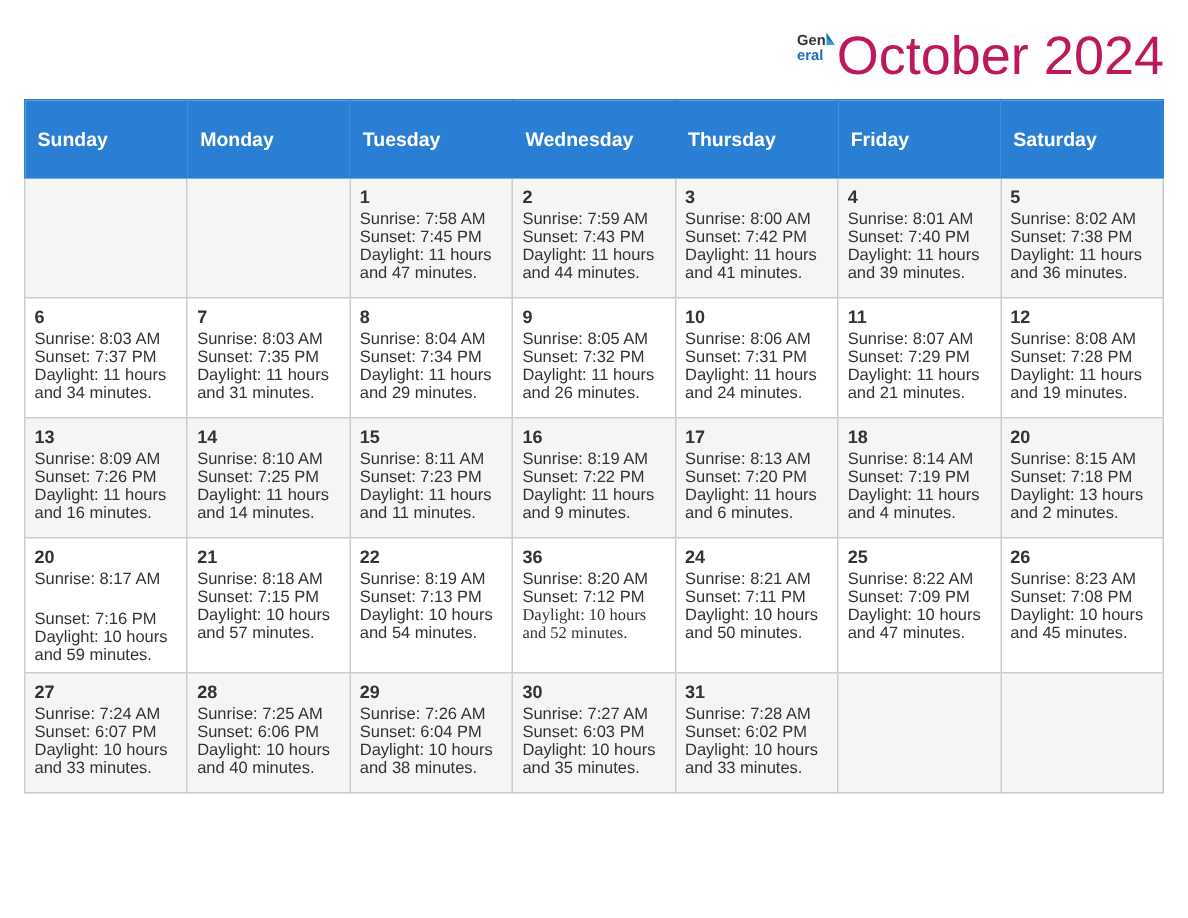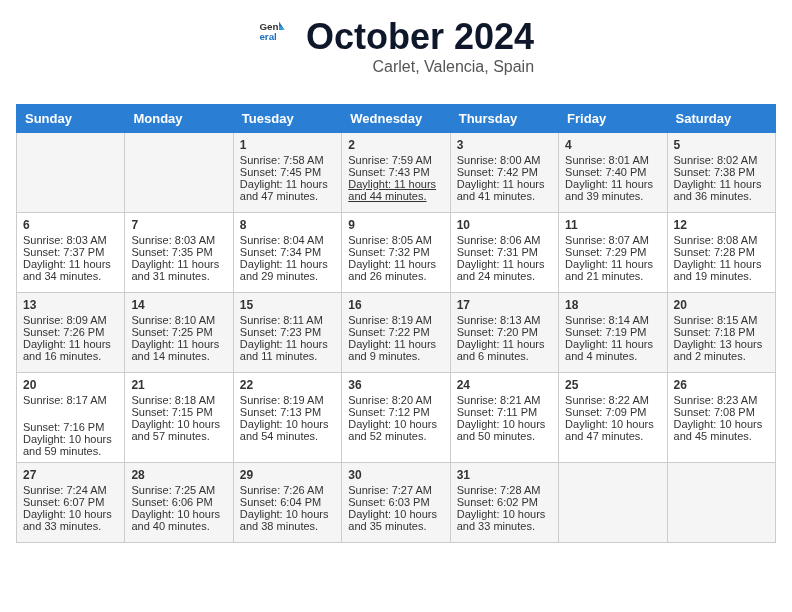--- a/index.html
+++ b/index.html
@@ -5,56 +5,55 @@
     * { box-sizing: border-box; margin: 0; padding: 0; }
     body {
       font-family: Arial, sans-serif;
       background: #fff;
       width: 792px;
       min-height: 612px;
       padding: 16px;
     }
     .header-area {
       display: flex;
-      justify-content: center;
+      justify-content: flex-end;
       align-items: flex-start;
-      margin-bottom: 28px;
-      gap: 20px;
+      margin-bottom: 8px;
     }
     .logo {
       display: flex;
       align-items: center;
       gap: 4px;
     }
     .logo-icon {
       width: 28px;
       height: 28px;
     }
     .title-area {
       text-align: right;
     }
     .month-title {
       font-size: 36px;
-      font-weight: bold;
-      color: #0f172a;
+      font-weight: normal;
+      color: #be185d;
     }
     .location-title {
       font-size: 16px;
       color: #555;
     }
     table {
       width: 100%;
       border-collapse: collapse;
       table-layout: fixed;
     }
     thead tr th {
       background-color: #2a7fd4;
       color: #fff;
       text-align: left;
-      padding: 6px 8px;
+      padding: 18px 8px;
       font-size: 13px;
       font-weight: bold;
       border: 1px solid #2a7fd4;
     }
     tbody tr td {
       border: 1px solid #ccc;
       vertical-align: top;
       padding: 5px 6px;
       font-size: 11px;
       color: #333;
@@ -83,21 +82,20 @@
   <div class="logo">
     <svg class="logo-icon" viewBox="0 0 40 40">
       <text x="2" y="20" font-size="14" font-weight="bold" fill="#333">Gen</text>
       <text x="2" y="34" font-size="14" font-weight="bold" fill="#1a6fbc">eral</text>
       <polygon points="30,8 38,20 30,14" fill="#1a6fbc"></polygon>
       <polygon points="30,14 38,20 30,20" fill="#2a9fd4"></polygon>
     </svg>
   </div>
   <div class="title-area">
     <div class="month-title">October 2024</div>
-    <div class="location-title">Carlet, Valencia, Spain</div>
   </div>
 </div>
 
 <table>
   <thead>
     <tr>
       <th>Sunday</th>
       <th>Monday</th>
       <th>Tuesday</th>
       <th>Wednesday</th>
@@ -113,21 +111,21 @@
         <td>
           <span class="day-number">1</span>
           <span style="display: block;">Sunrise: 7:58 AM</span>
           <span style="display: block;">Sunset: 7:45 PM</span>
           <span style="display: block;">Daylight: 11 hours and 47 minutes.</span>
         </td>
         <td>
           <span class="day-number">2</span>
           <span style="display: block;">Sunrise: 7:59 AM</span>
           <span style="display: block;">Sunset: 7:43 PM</span>
-          <span style="display: block; text-decoration: underline;">Daylight: 11 hours and 44 minutes.</span>
+          <span style="display: block;">Daylight: 11 hours and 44 minutes.</span>
         </td>
         <td>
           <span class="day-number">3</span>
           <span style="display: block;">Sunrise: 8:00 AM</span>
           <span style="display: block;">Sunset: 7:42 PM</span>
           <span style="display: block;">Daylight: 11 hours and 41 minutes.</span>
         </td>
         <td>
           <span class="day-number">4</span>
           <span style="display: block;">Sunrise: 8:01 AM</span>
@@ -245,21 +243,21 @@
         <td>
           <span class="day-number">22</span>
           <span style="display: block;">Sunrise: 8:19 AM</span>
           <span style="display: block;">Sunset: 7:13 PM</span>
           <span style="display: block;">Daylight: 10 hours and 54 minutes.</span>
         </td>
         <td>
           <span class="day-number">36</span>
           <span style="display: block;">Sunrise: 8:20 AM</span>
           <span style="display: block;">Sunset: 7:12 PM</span>
-          <span style="display: block;">Daylight: 10 hours and 52 minutes.</span>
+          <span style="display: block; font-family: Liberation Serif, serif;">Daylight: 10 hours and 52 minutes.</span>
         </td>
         <td>
           <span class="day-number">24</span>
           <span style="display: block;">Sunrise: 8:21 AM</span>
           <span style="display: block;">Sunset: 7:11 PM</span>
           <span style="display: block;">Daylight: 10 hours and 50 minutes.</span>
         </td>
         <td>
           <span class="day-number">25</span>
           <span style="display: block;">Sunrise: 8:22 AM</span>

